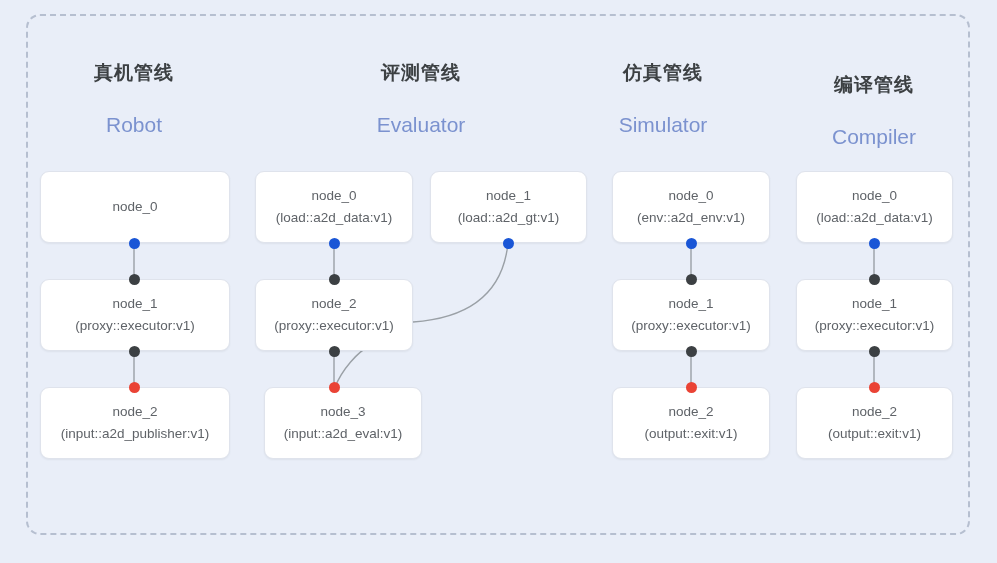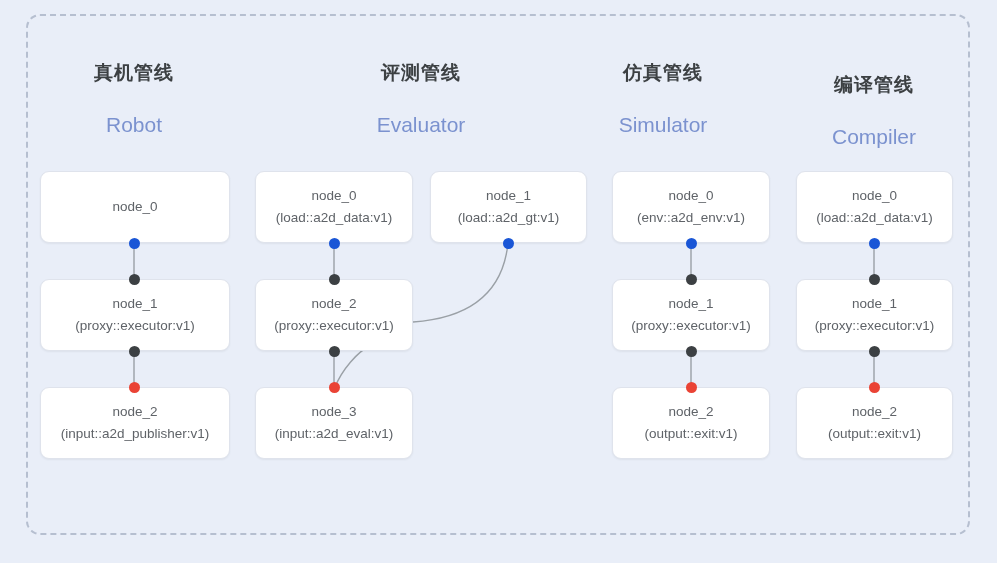--- a/index.html
+++ b/index.html
@@ -171,21 +171,21 @@
     <div class="node-sub">(load::a2d_data:v1)</div>
   </div>
   <div class="node" style="left:430px; top:171px; width:157px; height:72px;">
     <div class="node-title">node_1</div>
     <div class="node-sub">(load::a2d_gt:v1)</div>
   </div>
   <div class="node" style="left:255px; top:279px; width:158px; height:72px;">
     <div class="node-title">node_2</div>
     <div class="node-sub">(proxy::executor:v1)</div>
   </div>
-  <div class="node" style="left:255px; top:387px; width:158px; height:72px;">
+  <div class="node" style="left:264px; top:387px; width:158px; height:72px;">
     <div class="node-title">node_3</div>
     <div class="node-sub">(input::a2d_eval:v1)</div>
   </div>
 
   <div class="node" style="left:612px; top:171px; width:158px; height:72px;">
     <div class="node-title">node_0</div>
     <div class="node-sub">(env::a2d_env:v1)</div>
   </div>
   <div class="node" style="left:612px; top:279px; width:158px; height:72px;">
     <div class="node-title">node_1</div>

